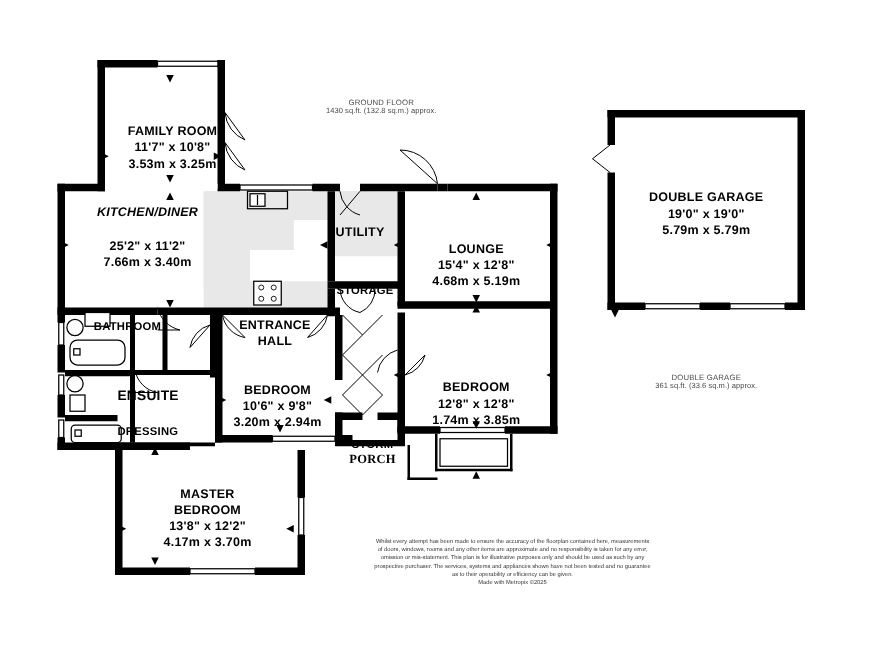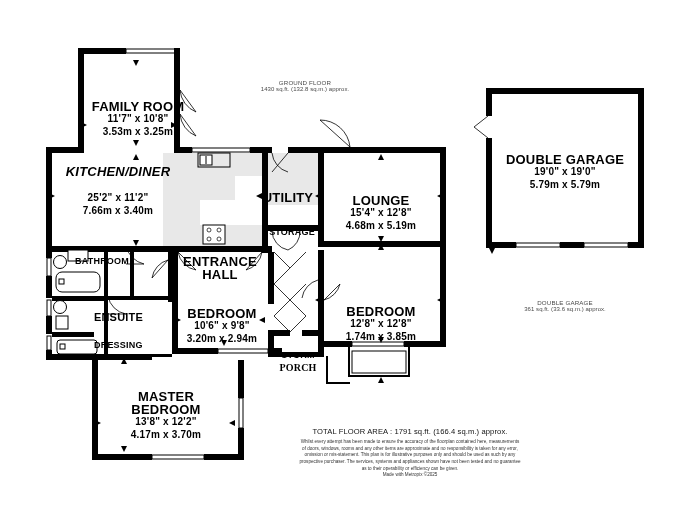--- a/index.html
+++ b/index.html
@@ -2,21 +2,21 @@
 <html><head>
 <meta charset="utf-8">
 <style>
   html,body{margin:0;padding:0;background:#ffffff;}
   body{width:700px;height:518px;overflow:hidden;
        font-family:"Liberation Sans","DejaVu Sans",sans-serif;color:#000;}
   #plan{position:relative;width:700px;height:518px;}
   svg{position:absolute;left:0;top:0;}
   .lbl{position:absolute;text-align:center;line-height:1.12;
        font-weight:bold;letter-spacing:.2px;white-space:nowrap;}
-  .rname{font-size:13px;}
+  .rname{font-size:10px;}
   .rdim{font-size:10px;font-weight:bold;}
   .sm{font-size:8px;font-weight:bold;}
   .cap{position:absolute;text-align:center;color:#4a4a4a;font-weight:normal;}
   .cap .c1{font-size:6.2px;letter-spacing:.15px;}
   .cap .c2{font-size:6px;letter-spacing:.05px;}
   .foot{position:absolute;text-align:center;}
   .foot .t1{font-size:7.6px;font-weight:normal;color:#111;letter-spacing:.1px;}
   .foot .t2{font-size:4.6px;color:#333;line-height:1.45;font-weight:normal;}
 </style>
 </head>
@@ -227,21 +227,21 @@
   </svg>
 
   <div class="lbl rname" style="left:88px;top:100px;width:100px;">FAMILY ROOM</div>
   <div class="lbl rdim" style="left:88px;top:113px;width:100px;">11'7"  x 10'8"</div>
   <div class="lbl rdim" style="left:88px;top:126px;width:100px;">3.53m  x 3.25m</div>
 
   <div class="lbl rname" style="left:58px;top:165px;width:120px;font-style:italic;">KITCHEN/DINER</div>
   <div class="lbl rdim" style="left:58px;top:192px;width:120px;">25'2"  x 11'2"</div>
   <div class="lbl rdim" style="left:58px;top:205px;width:120px;">7.66m  x 3.40m</div>
 
-  <div class="lbl rname" style="left:258px;top:191px;width:60px;">UTILITY</div>
+  <div class="lbl rname" style="left:258px;top:181px;width:60px;">UTILITY</div>
 
   <div class="lbl sm" style="left:264px;top:227px;width:56px;font-size:9px;">STORAGE</div>
 
   <div class="lbl rname" style="left:331px;top:194px;width:100px;">LOUNGE</div>
   <div class="lbl rdim" style="left:331px;top:207px;width:100px;">15'4"  x 12'8"</div>
   <div class="lbl rdim" style="left:331px;top:220px;width:100px;">4.68m  x 5.19m</div>
 
   <div class="lbl rname" style="left:172px;top:255px;width:96px;">ENTRANCE</div>
   <div class="lbl rname" style="left:172px;top:268px;width:96px;text-align:center;">HALL</div>
 
@@ -275,21 +275,20 @@
     <div class="c1">GROUND FLOOR</div>
     <div class="c2">1430 sq.ft. (132.8 sq.m.) approx.</div>
   </div>
 
   <div class="cap" style="left:505px;top:299px;width:120px;">
     <div class="c1">DOUBLE GARAGE</div>
     <div class="c2">361 sq.ft. (33.6 sq.m.) approx.</div>
   </div>
 
   <div class="foot" style="left:260px;top:427px;width:300px;">
-    <div class="t1">TOTAL FLOOR AREA : 1791 sq.ft. (166.4 sq.m.) approx.</div>
     <div class="t2" style="margin-top:3px;">
       <div>Whilst every attempt has been made to ensure the accuracy of the floorplan contained here, measurements</div>
       <div>of doors, windows, rooms and any other items are approximate and no responsibility is taken for any error,</div>
       <div>omission or mis-statement. This plan is for illustrative purposes only and should be used as such by any</div>
       <div>prospective purchaser. The services, systems and appliances shown have not been tested and no guarantee</div>
       <div>as to their operability or efficiency can be given.</div>
       <div>Made with Metropix ©2025</div>
     </div>
   </div>
 

